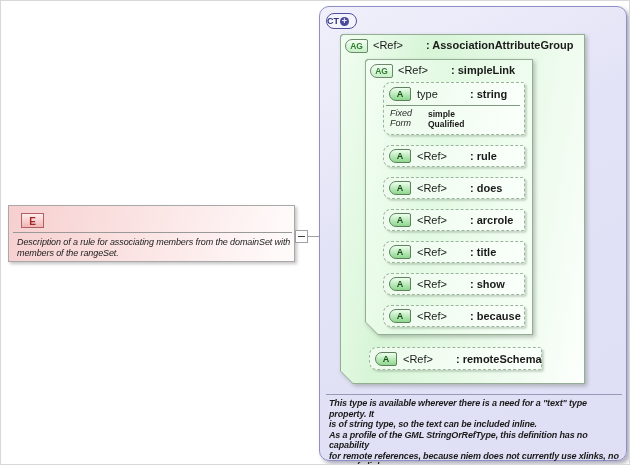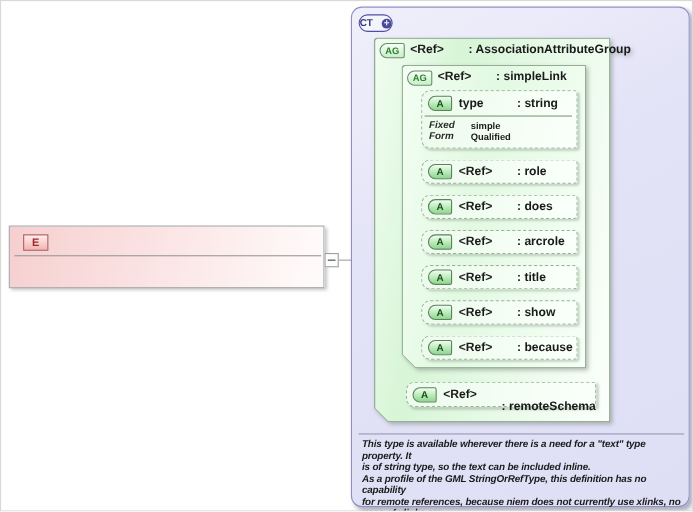--- a/index.html
+++ b/index.html
@@ -41,21 +41,21 @@
   .ct{
     position:absolute;left:318px;top:5px;width:308px;height:455px;
     background:linear-gradient(150deg,#f0f0fb 0%,#e3e3f7 40%,#dedef5 100%);
     border:1px solid #8f8fc6;border-radius:10px;
     box-shadow:3px 3px 4px rgba(110,110,135,.55);
     box-sizing:border-box;
   }
   .ctbadge{
     position:absolute;left:6px;top:6px;width:31px;height:16px;
     border:1.5px solid #4f4f9f;border-radius:8px;background:#f4f4fd;
-    box-sizing:border-box;display:flex;align-items:center;justify-content:space-between;gap:1px;
+    box-sizing:border-box;display:flex;align-items:center;justify-content:flex-start;gap:1px;
   }
   .ctbadge .cttxt{font-size:9px;font-weight:bold;color:#35357f;line-height:12px;}
   .ctbadge .plus{
     width:9px;height:9px;border-radius:50%;background:#4a4a9a;color:#f0f0ff;
     font-size:9px;font-weight:bold;line-height:9px;text-align:center;cursor:pointer;
   }
   .cttitle{position:absolute;left:42px;top:7px;font-size:12px;font-weight:bold;color:#1a1a1a;white-space:nowrap;}
   
   .agouter{
     position:absolute;
@@ -85,41 +85,43 @@
     border:1px dashed #9cb49c;border-radius:8px 3px 3px 8px;
     box-shadow:2px 2px 2px rgba(120,140,120,.35);box-sizing:border-box;
   }
   .abadge{
     position:absolute;left:5px;top:3px;width:22px;height:14px;
     border:1px solid #5f7f5f;border-radius:7px 2px 2px 7px;
     background:linear-gradient(#eeffee,#8dd78d);
     color:#174f17;font-size:9px;font-weight:bold;text-align:center;line-height:13px;
     box-sizing:border-box;
   }
-  .bname{position:absolute;left:33px;top:4px;font-size:11px;font-weight:bold;color:#1a1a1a;white-space:nowrap;}
+  .bname{position:absolute;left:33px;top:4px;font-size:11px;font-weight:normal;color:#1a1a1a;white-space:nowrap;}
   .btype{position:absolute;left:86px;top:4px;font-size:11px;font-weight:bold;color:#1a1a1a;white-space:nowrap;}
   .facetsep{position:absolute;left:2px;top:22px;width:134px;height:1px;background:#7f9a7f;}
-  .flabel{position:absolute;left:6px;font-size:9px;font-style:italic;color:#2a2a2a;font-weight:bold;}
+  .flabel{position:absolute;left:6px;font-size:9px;font-style:italic;color:#2a2a2a;}
   .fvalue{position:absolute;left:44px;font-size:8.5px;font-weight:bold;color:#1a1a1a;}
   
   .docsep{position:absolute;left:6px;top:387px;width:296px;height:1px;background:#9898b8;}
   .doctext{
     position:absolute;left:9px;top:391px;width:296px;
     font-size:9px;font-style:italic;color:#1a1a1a;line-height:10.5px;
     letter-spacing:-0.15px;white-space:pre-line;font-weight:bold;
   }
 </style>
 </head>
 <body>
 
 <div class="canvas">
 
   <div class="ebox">
     <div class="ebadge">E</div>
     <div class="esep"></div>
+    <div class="edesc">Description of a rule for associating members from the domainSet with
+members of the rangeSet.</div>
   </div>
 
   <div class="hl" style="left:307px;top:235px;width:61px;"></div>
   <div class="vl" style="left:348px;top:235px;height:122px;"></div>
   <div class="hl" style="left:348px;top:356px;width:20px;"></div>
   <div class="vl" style="left:368px;top:110px;height:205px;"></div>
   <div class="hl" style="left:368px;top:110px;width:14px;"></div>
   <div class="hl" style="left:368px;top:154px;width:14px;"></div>
   <div class="hl" style="left:368px;top:186px;width:14px;"></div>
   <div class="hl" style="left:368px;top:218px;width:14px;"></div>
@@ -130,21 +132,21 @@
   <div class="toggle">
     <div class="minus"></div>
   </div>
 
   <div class="ct">
     <div class="ctbadge">
       <span class="cttxt">CT</span>
       <span class="plus">+</span>
     </div>
 
-    <div class="agouter" style="left:20px;top:27px;width:215px;height:350px;">
+    <div class="agouter" style="left:20px;top:27px;width:245px;height:350px;">
       <div class="agborder"></div>
       <div class="agfill ag1fill"></div>
       <div class="agbadge">AG</div>
       <div class="bname" style="top:5px;">&lt;Ref&gt;</div>
       <div class="btype" style="top:5px;">: AssociationAttributeGroup</div>
 
       <div class="agouter" style="left:25px;top:25px;width:168px;height:276px;">
         <div class="agborder"></div>
         <div class="agfill ag2fill"></div>
         <div class="agbadge">AG</div>
@@ -158,21 +160,21 @@
           <div class="facetsep"></div>
           <div class="flabel" style="top:25px;">Fixed</div>
           <div class="fvalue" style="top:26px;">simple</div>
           <div class="flabel" style="top:35px;">Form</div>
           <div class="fvalue" style="top:36px;">Qualified</div>
         </div>
 
         <div class="attr" style="top:86px;">
           <div class="abadge">A</div>
           <div class="bname">&lt;Ref&gt;</div>
-          <div class="btype">: role</div>
+          <div class="btype">: rule</div>
         </div>
 
         <div class="attr" style="top:118px;">
           <div class="abadge">A</div>
           <div class="bname">&lt;Ref&gt;</div>
           <div class="btype">: does</div>
         </div>
 
         <div class="attr" style="top:150px;">
           <div class="abadge">A</div>
@@ -195,21 +197,21 @@
         <div class="attr" style="top:246px;">
           <div class="abadge">A</div>
           <div class="bname">&lt;Ref&gt;</div>
           <div class="btype">: because</div>
         </div>
       </div>
 
       <div class="attr" style="left:29px;top:313px;width:173px;height:23px;">
         <div class="abadge" style="top:4px;">A</div>
         <div class="bname" style="top:5px;">&lt;Ref&gt;</div>
-        <div class="btype" style="top:16px;">: remoteSchema</div>
+        <div class="btype" style="top:5px;">: remoteSchema</div>
       </div>
     </div>
 
     <div class="docsep"></div>
     <div class="doctext">This type is available wherever there is a need for a "text" type property. It
 is of string type, so the text can be included inline.
 As a profile of the GML StringOrRefType, this definition has no capability
 for remote references, because niem does not currently use xlinks, no
 uses of xlinks are
 included in the first version of this schema for niem.</div>

